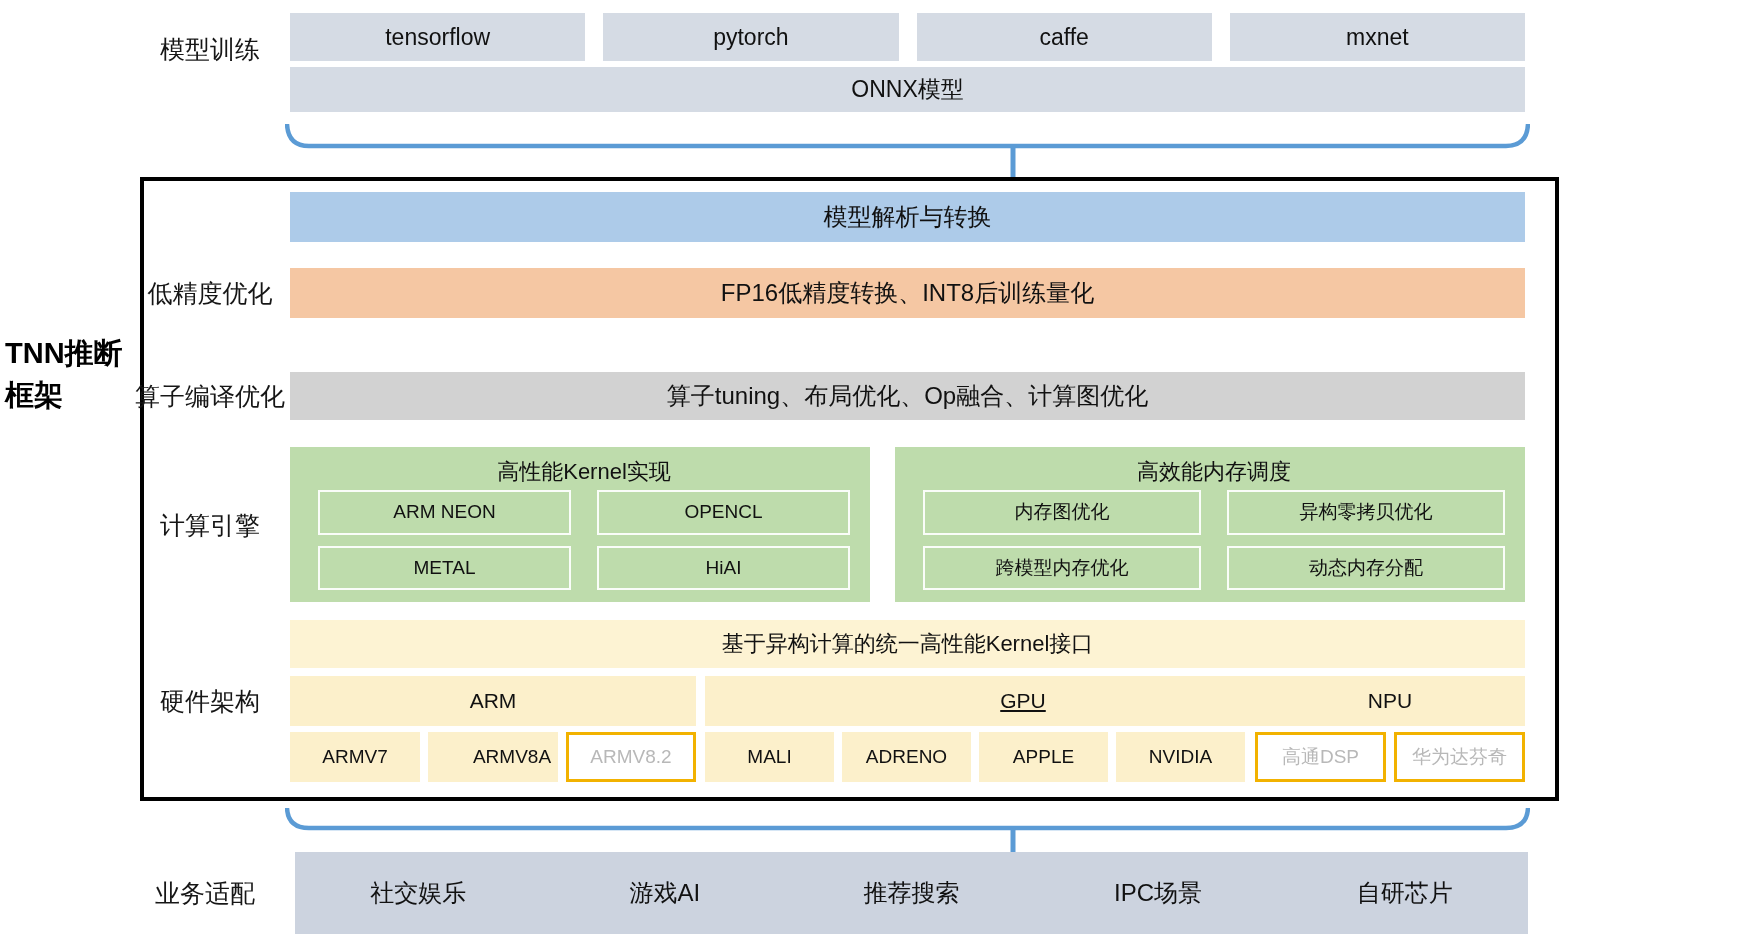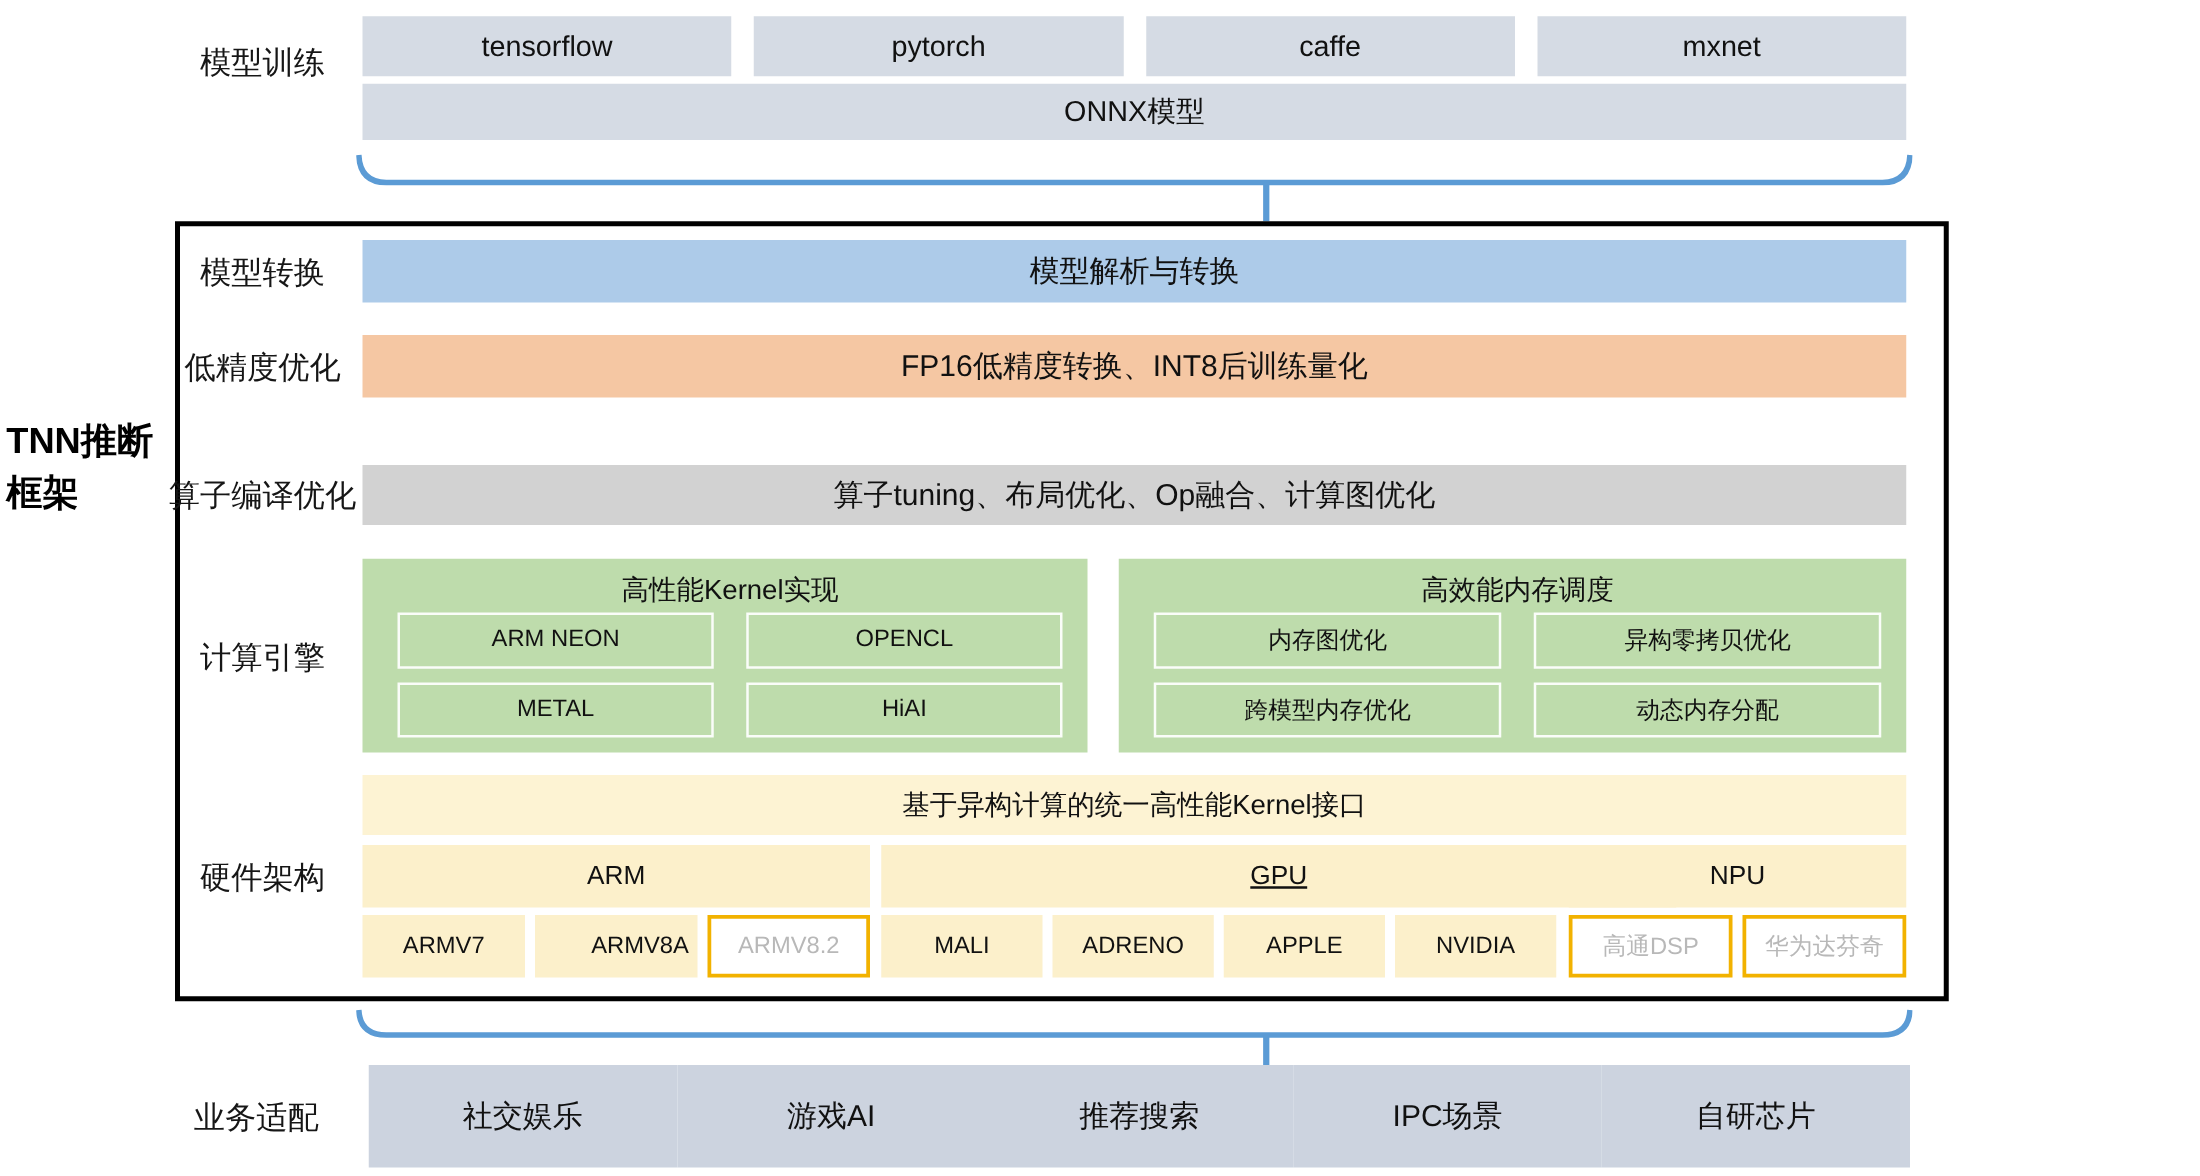--- a/index.html
+++ b/index.html
@@ -71,21 +71,20 @@
     <path d="M728,26 L728,58" fill="none" stroke="#5b9bd5" stroke-width="5"></path>
   </svg>
 
   <div class="abs tnn-title">
     <div>TNN推断</div>
     <div>框架</div>
   </div>
 
   <div class="abs main-box"></div>
 
-  <div class="abs side-label center" style="left:130px; top:192px; width:160px; height:50px;">模型转换</div>
   <div class="abs bar bar-blue center">模型解析与转换</div>
 
   <div class="abs side-label center" style="left:130px; top:268px; width:160px; height:50px;">低精度优化</div>
   <div class="abs bar bar-orange center">FP16低精度转换、INT8后训练量化</div>
 
   <div class="abs side-label center" style="left:130px; top:372px; width:160px; height:48px;">算子编译优化</div>
   <div class="abs bar bar-gray center">算子tuning、布局优化、Op融合、计算图优化</div>
 
   <div class="abs side-label center" style="left:130px; top:500px; width:160px; height:50px;">计算引擎</div>
 

